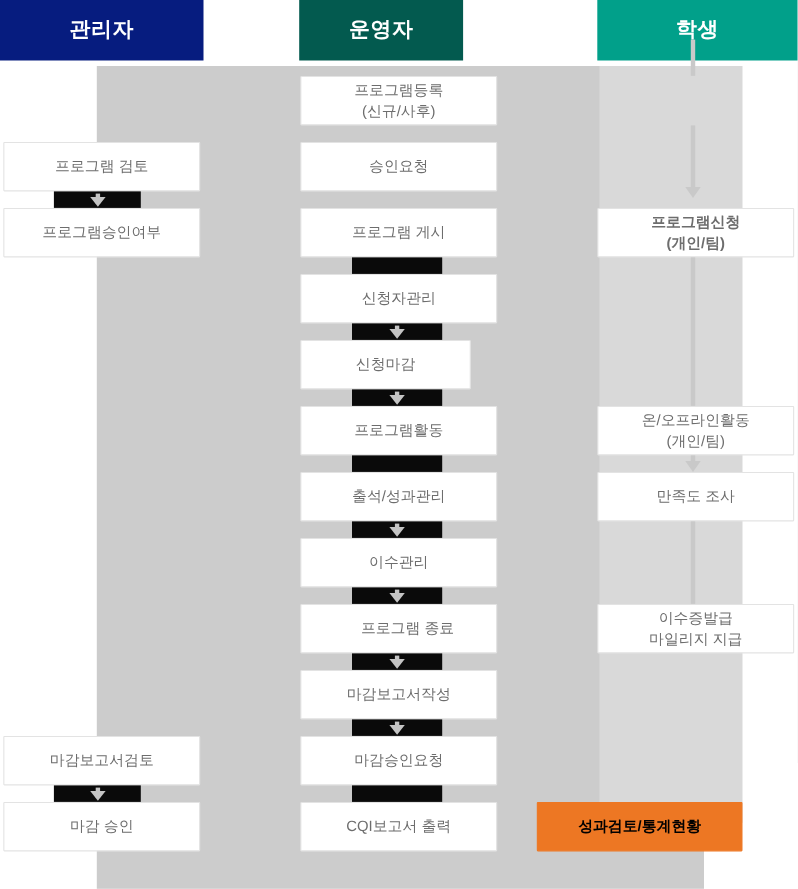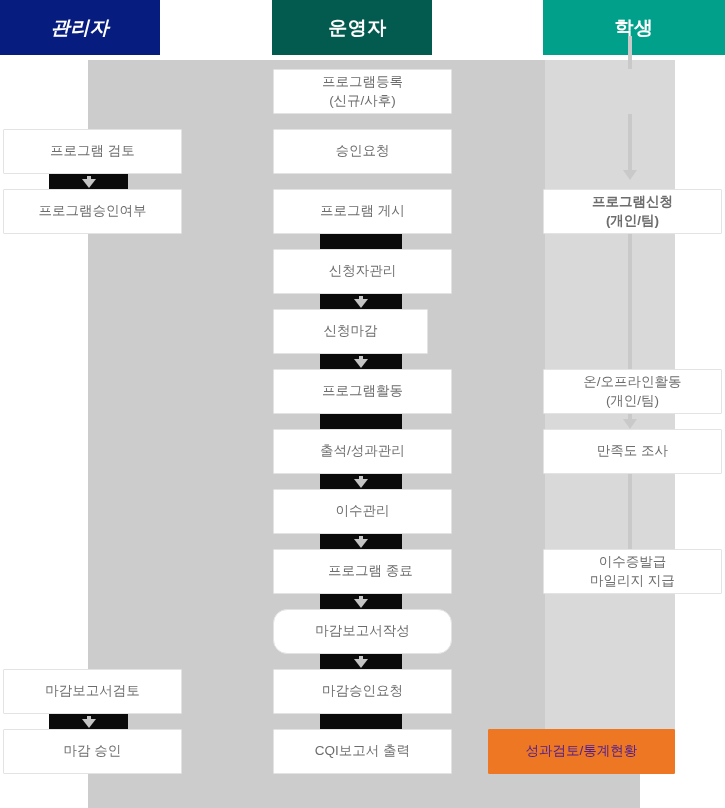--- a/index.html
+++ b/index.html
@@ -44,22 +44,22 @@
     position: absolute;
     top: 0;
     height: 55px;
     line-height: 55px;
     text-align: center;
     color: #ffffff;
     font-size: 19px;
     font-weight: bold;
     letter-spacing: 0.5px;
   }
-  .hdr-admin    { left: 0px;   width: 160px; background: #061c7f; font-style: italic; }
-  .hdr-operator { left: 272px; width: 149px; background: #035a4f; padding-left: 11px; }
+  .hdr-admin    { left: 0px;   width: 185px; background: #061c7f; }
+  .hdr-operator { left: 272px; width: 149px; background: #035a4f; }
   .hdr-student  { left: 543px; width: 182px; background: #01a08a; }
 
   
   .node {
     position: absolute;
     background: #ffffff;
     border: 1px solid #e3e3e3;
     box-sizing: border-box;
     display: flex;
     align-items: center;
@@ -68,22 +68,22 @@
     color: #6d6d6d;
     font-size: 13.5px;
     line-height: 1.35;
     border-radius: 1px;
   }
   .node .lbl { display: block; width: 100%; white-space: pre-line; }
 
   .node.accent {
     background: #ed7723;
     border-color: #ed7723;
-    color: #4c1d95;
-    font-weight: normal;
+    color: #000000;
+    font-weight: bold;
   }
 
   
   .conn-black {
     position: absolute;
     background: #0a0a0a;
     display: flex;
     align-items: center;
     justify-content: center;
   }
@@ -220,21 +220,21 @@
 
   <div class="node" style="left:273px; top:549px; width:179px; height:45px;padding-left:16px;">
     <span class="lbl">프로그램 종료</span>
   </div>
 
   <div class="conn-black" style="left:320px; top:594px; width:82px; height:15px;">
     <span class="arrow-stem"></span>
     <span class="arrow-glyph"></span>
   </div>
 
-  <div class="node" style="left:273px; top:609px; width:179px; height:45px;border-radius:14px;">
+  <div class="node" style="left:273px; top:609px; width:179px; height:45px;">
     <span class="lbl">마감보고서작성</span>
   </div>
 
   <div class="conn-black" style="left:320px; top:654px; width:82px; height:15px;">
     <span class="arrow-stem"></span>
     <span class="arrow-glyph"></span>
   </div>
 
   <div class="node" style="left:273px; top:669px; width:179px; height:45px;">
     <span class="lbl">마감승인요청</span>

